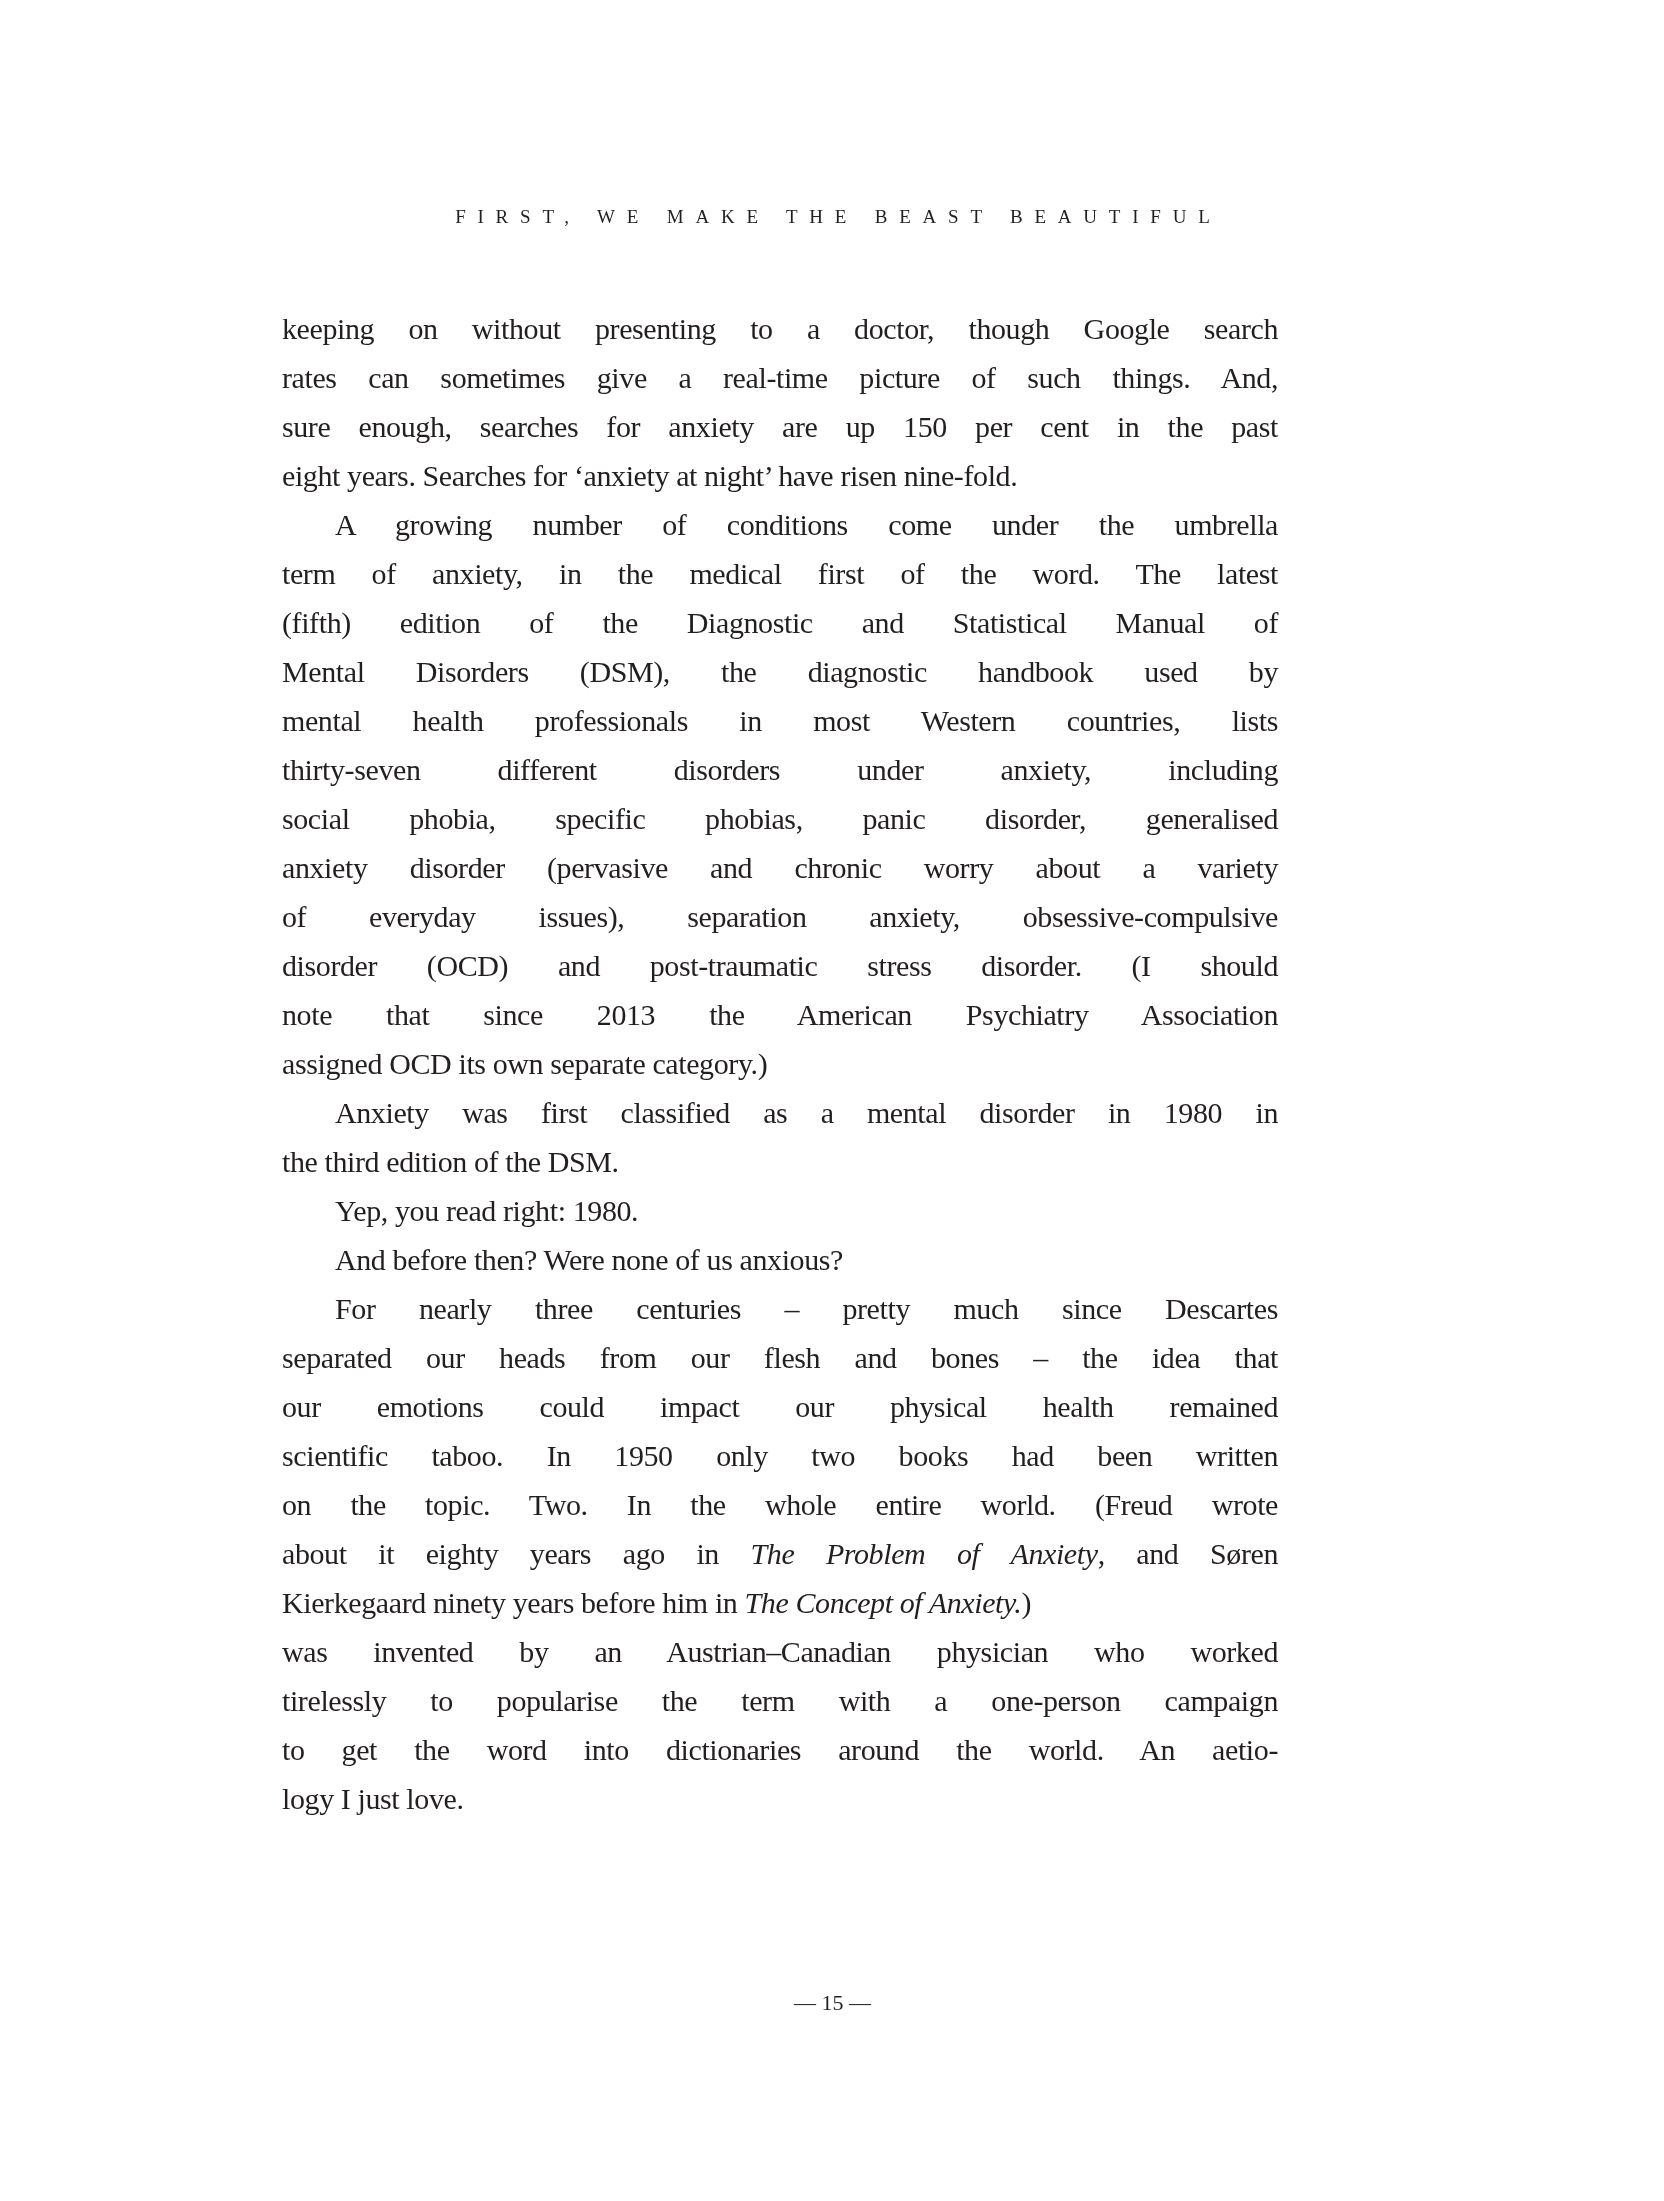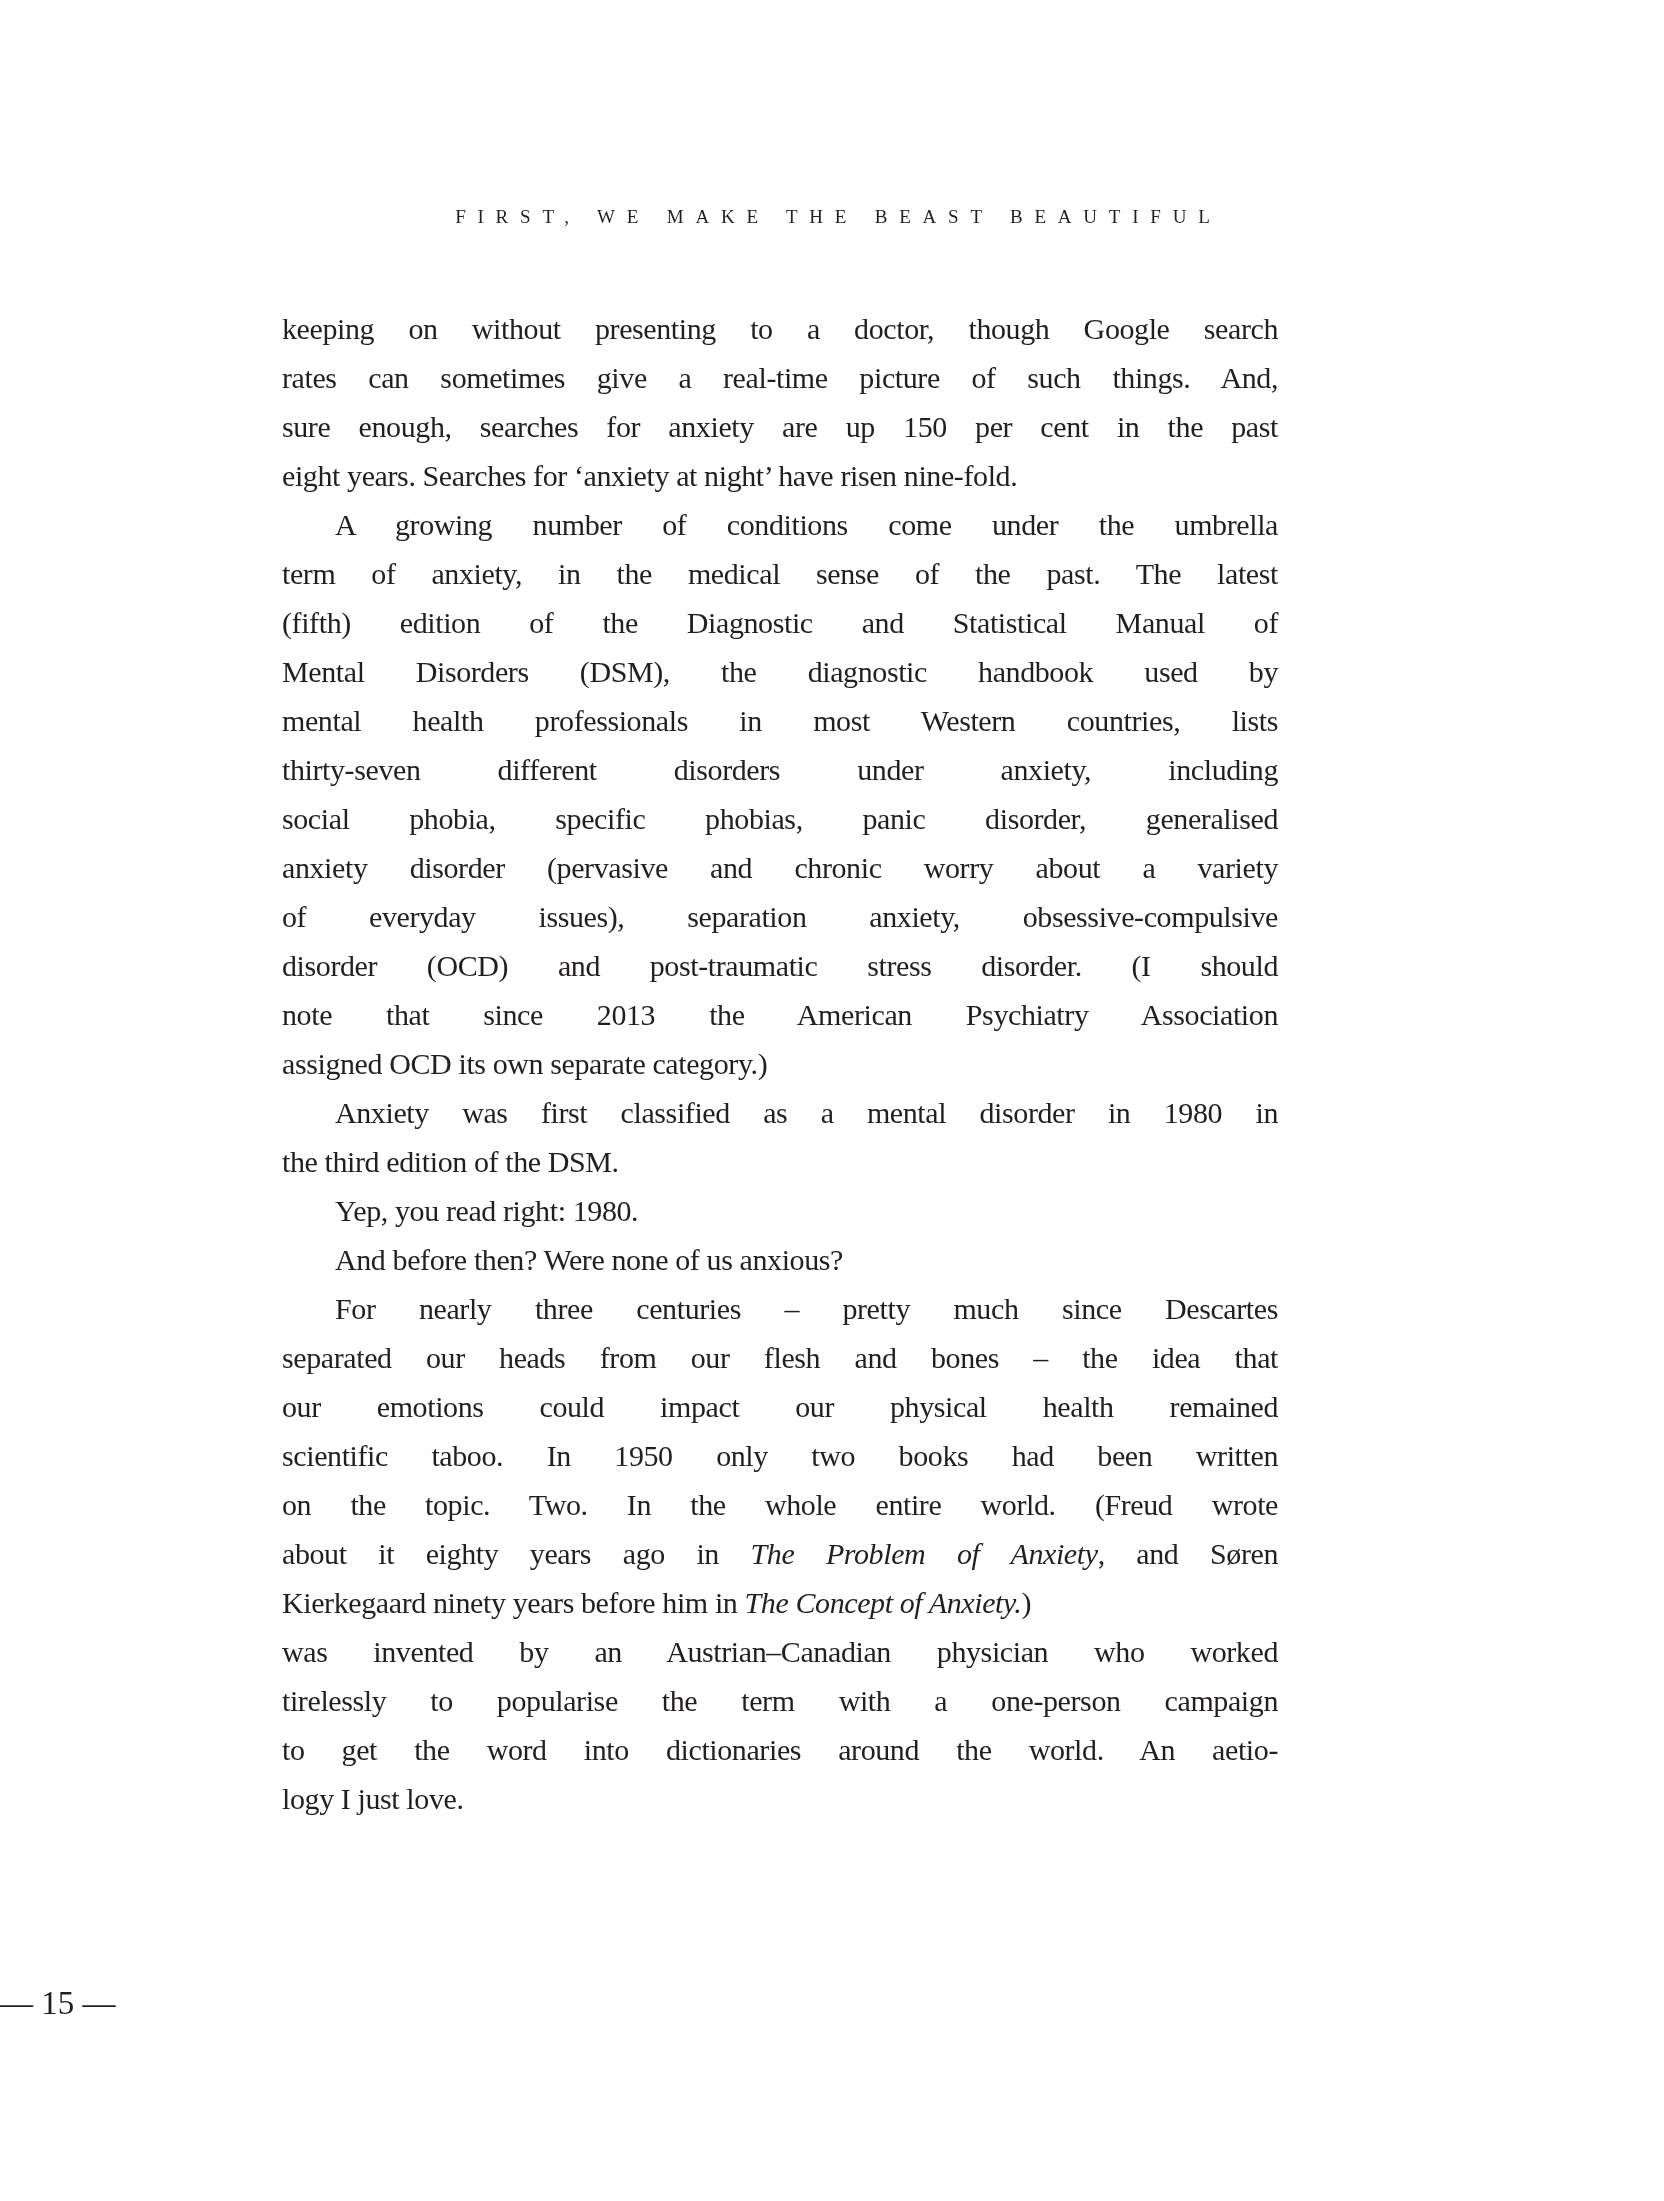--- a/index.html
+++ b/index.html
@@ -21,35 +21,35 @@
   .line {
     display: block; height: 49px; line-height: 49px;
     font-size: 30px; white-space: nowrap; letter-spacing: -0.4px;
     text-align: justify; text-align-last: justify; overflow: visible;
   }
   .line.last { text-align: right; text-align-last: left; }
   .line.indent { text-indent: 53px; }
   .line em { font-style: italic; }
   .folio {
     position: absolute; left: 0; width: 1665px; top: 1937px;
-    text-align: left; font-size: 33px; line-height: 36px; color: #231f20;
+    text-align: center; font-size: 22px; line-height: 36px; color: #231f20;
   }
 </style>
 </head>
 <body>
 
 <div class="page">
   <div class="running-head">FIRST, WE MAKE THE BEAST BEAUTIFUL</div>
   <div class="body-text" id="body-text">
       <div class="line"><span>keeping on without presenting to a doctor, though Google search</span></div>
       <div class="line"><span>rates can sometimes give a real-time picture of such things. And,</span></div>
       <div class="line"><span>sure enough, searches for anxiety are up 150 per cent in the past</span></div>
       <div class="line last"><span>eight years. Searches for ‘anxiety at night’ have risen nine-fold.</span></div>
       <div class="line indent"><span>A growing number of conditions come under the umbrella</span></div>
-      <div class="line"><span>term of anxiety, in the medical sense of the past. The latest</span></div>
+      <div class="line"><span>term of anxiety, in the medical first of the word. The latest</span></div>
       <div class="line"><span>(fifth) edition of the Diagnostic and Statistical Manual of</span></div>
       <div class="line"><span>Mental Disorders (DSM), the diagnostic handbook used by</span></div>
       <div class="line"><span>mental health professionals in most Western countries, lists</span></div>
       <div class="line"><span>thirty-seven different disorders under anxiety, including</span></div>
       <div class="line"><span>social phobia, specific phobias, panic disorder, generalised</span></div>
       <div class="line"><span>anxiety disorder (pervasive and chronic worry about a variety</span></div>
       <div class="line"><span>of everyday issues), separation anxiety, obsessive-compulsive</span></div>
       <div class="line"><span>disorder (OCD) and post-traumatic stress disorder. (I should</span></div>
       <div class="line"><span>note that since 2013 the American Psychiatry Association</span></div>
       <div class="line last"><span>assigned OCD its own separate category.)</span></div>

